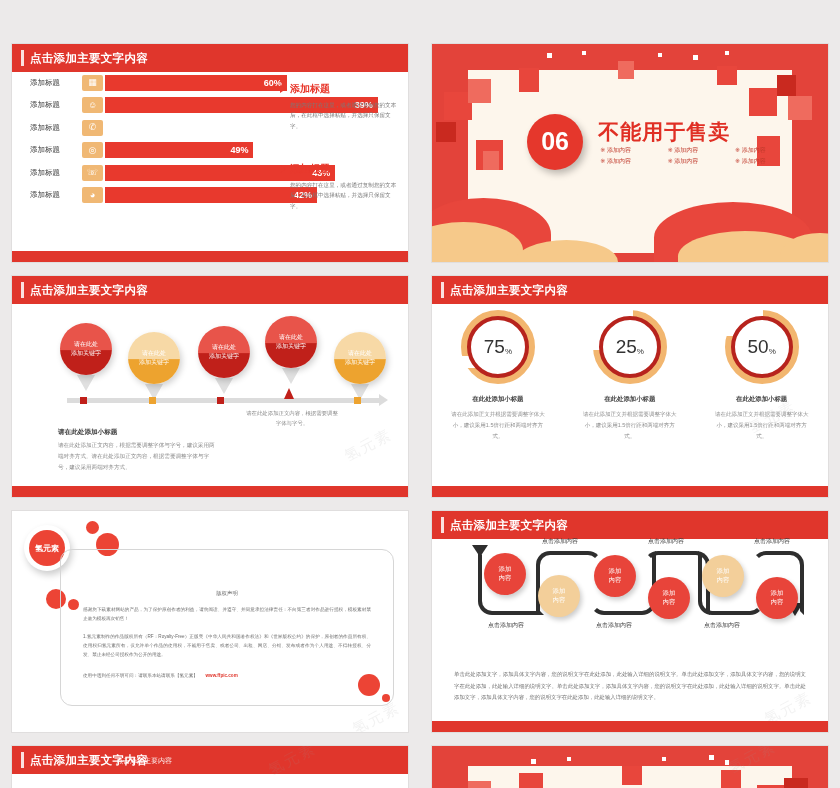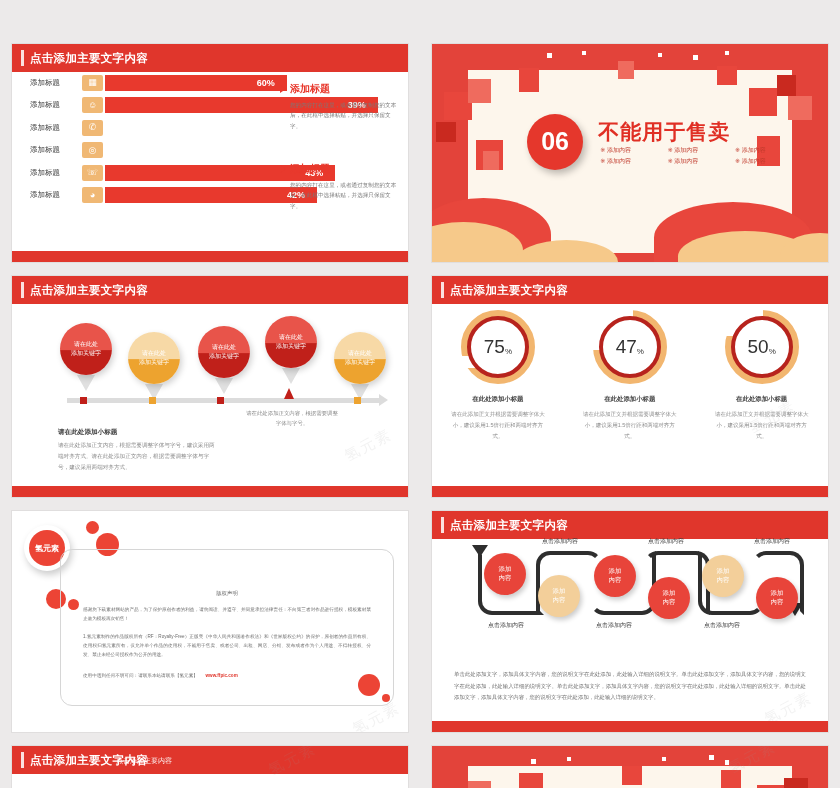--- a/index.html
+++ b/index.html
@@ -26,21 +26,21 @@
   .footbar{position:absolute;left:0;bottom:0;width:100%;height:11px;background:#e0362c;}
   
   .bars{position:absolute;left:0;top:30px;width:100%;}
   .barrow{display:flex;align-items:center;height:17px;margin-bottom:5.5px;padding-left:18px;}
   .blabel{width:52px;font-size:7.5px;color:#3b3b3b;text-align:left;white-space:nowrap;}
   .bicon{width:21px;height:16px;background:#f0b874;border-radius:2px;margin-right:2px;
          display:flex;align-items:center;justify-content:center;color:#fff;font-size:9px;line-height:1;}
   .btrack{position:relative;height:16px;flex:1;}
   .bfill{position:absolute;left:0;top:0;height:16px;background:#e8392d;
          display:flex;align-items:center;justify-content:flex-end;color:#fff;
-         font-size:9px;font-weight:bold;padding-right:12px;box-sizing:border-box;}
+         font-size:9px;font-weight:bold;padding-right:5px;box-sizing:border-box;}
   .sidebox{position:absolute;right:10px;width:118px;}
   .sb1{top:38px;} .sb2{top:118px;}
   .sbhead{display:flex;align-items:center;gap:4px;margin-bottom:4px;}
   .tri{width:0;height:0;border-left:6px solid #e8392d;border-top:4px solid transparent;border-bottom:4px solid transparent;}
   .sbtitle{font-size:10px;font-weight:bold;color:#e8392d;white-space:nowrap;}
   .sbbody{font-size:5.6px;color:#7a7a7a;line-height:1.85;padding-left:10px;}
   
   .divider{position:absolute;inset:0;background:#e3433a;}
   .dinner{position:absolute;left:9%;top:12%;width:82%;height:84%;background:#fdf6ec;}
   .px{position:absolute;background:#e8463c;}
@@ -130,20 +130,23 @@
               <div class="bfill" style="width:90%">39%</div>
             </div>
         </div>
         <div class="barrow">
           <div class="blabel">添加标题</div>
           <div class="bicon">✆</div>
         </div>
         <div class="barrow">
           <div class="blabel">添加标题</div>
           <div class="bicon">◎</div>
+          <div class="btrack">
+              <div class="bfill" style="width:49%">49%</div>
+            </div>
         </div>
         <div class="barrow">
           <div class="blabel">添加标题</div>
           <div class="bicon">☏</div>
           <div class="btrack">
               <div class="bfill" style="width:76%">43%</div>
             </div>
         </div>
         <div class="barrow">
           <div class="blabel">添加标题</div>
@@ -299,21 +302,21 @@
         <div class="dsubt">在此处添加小标题</div>
         <div class="dbody">请在此添加正文并根据需要调整字体大小，建议采用1.5倍行距和两端对齐方式。</div>
       </div>
 
       <div class="donutbox" style="left:33.3%;">
         <div class="donut">
           <div class="ring-o"></div>
           <div class="mask" style="left:0;top:0;width:40px;height:40px;background:#fff"></div>
           <div class="ring-r"></div>
           <div class="dval">
-              <span>47</span>
+              <span>25</span>
               <sup>%</sup>
             </div>
         </div>
         <div class="dsubt">在此处添加小标题</div>
         <div class="dbody">请在此添加正文并根据需要调整字体大小，建议采用1.5倍行距和两端对齐方式。</div>
       </div>
 
       <div class="donutbox" style="left:66.6%;">
         <div class="donut">
           <div class="ring-o"></div>

